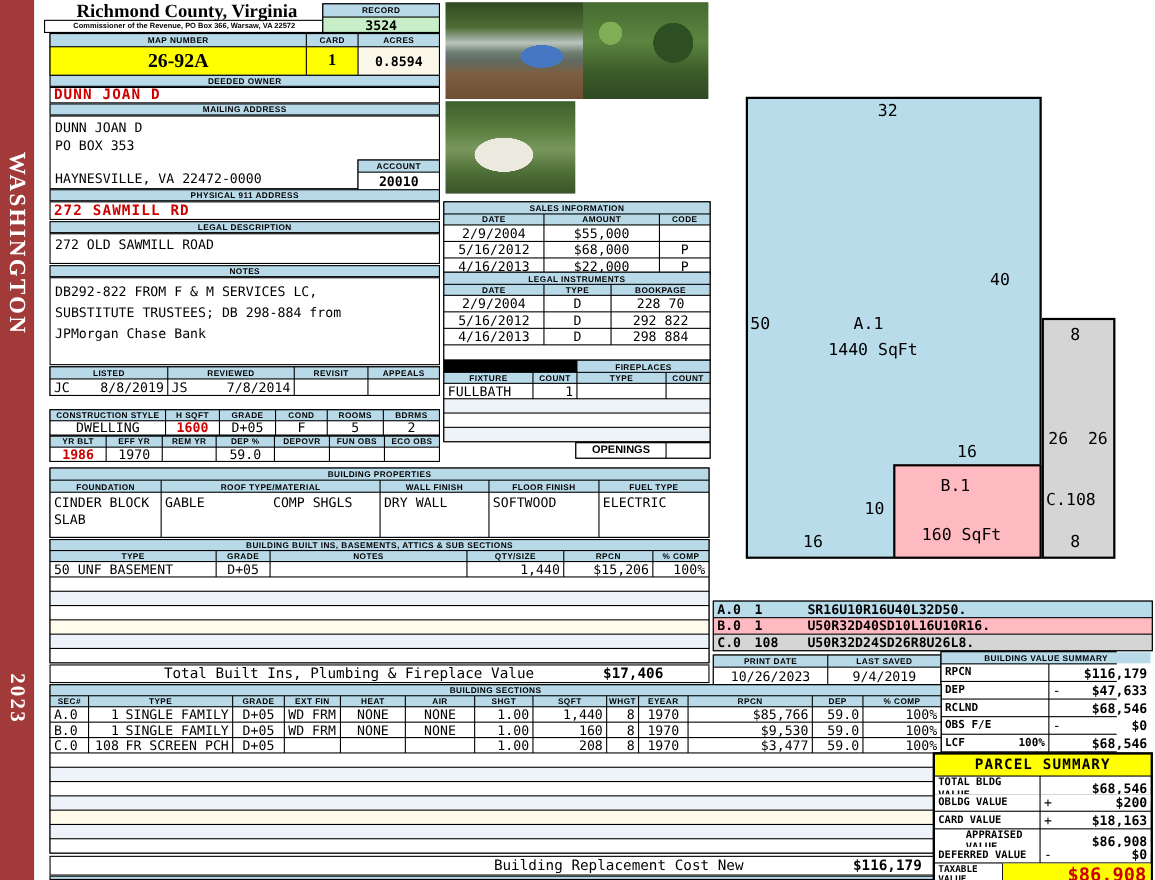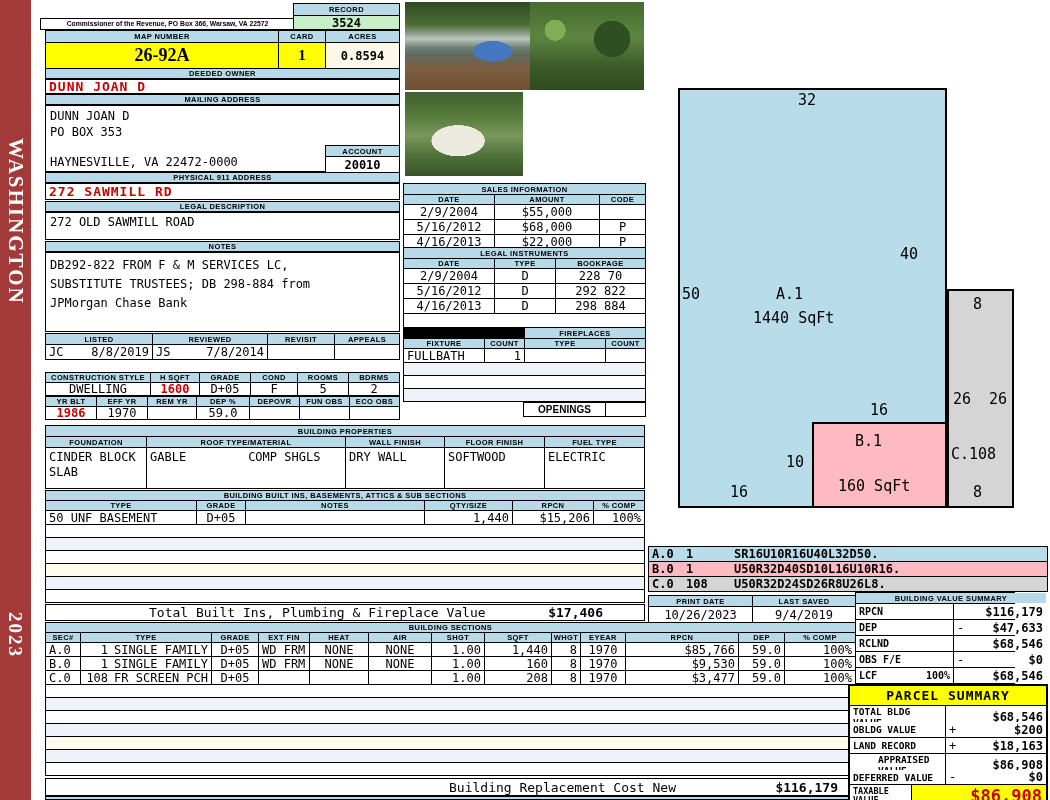--- a/index.html
+++ b/index.html
@@ -57,20 +57,22 @@
 </head>
 <body>
 
 <div class="page">
 
   <div class="abs spine">
     <div class="spine-text" style="left:3px; top:138px; font-size:21px;">WASHINGTON</div>
     <div class="spine-text" style="left:4px; top:612px; font-size:19px;">2023</div>
   </div>
 
+  <div class="abs" style="left:45px; top:0; width:250px; height:18px; text-align:center;
+       font:bold 17px 'Liberation Serif',serif;">Richmond County, Virginia</div>
   <div class="abs" style="left:40px; top:18px; width:255px; height:12px; border:1px solid #000;
        font:bold 6.8px 'Liberation Sans',sans-serif; text-align:center; line-height:10px;">Commissioner of the Revenue, PO Box 366, Warsaw, VA 22572</div>
 
   <div class="tbl" style="left:293px; top:3px; width:107px; grid-template-columns:1fr; grid-template-rows:11px 13px;">
     <div class="h">RECORD</div>
     <div class="v ctr b green">3524</div>
   </div>
 
   <div class="tbl" style="left:45px; top:30px; width:355px; grid-template-columns:232px 46px 73px; grid-template-rows:11px 25px;">
     <div class="h">MAP NUMBER</div>
@@ -437,21 +439,21 @@
         </div>
     </div>
     <div style="display:grid; grid-template-columns:95px 100px; gap:1px; background:#000;">
       <div class="v b" style="font-size:9.5px; background:#fff;">OBLDG VALUE</div>
       <div class="v" style="background:#fff;">
         <span>+</span>
         <span class="b" style="margin-left:auto;">$200</span>
         </div>
     </div>
     <div style="display:grid; grid-template-columns:95px 100px; gap:1px; background:#000;">
-      <div class="v b" style="font-size:9.5px; background:#fff;">LAND RECORD</div>
+      <div class="v b" style="font-size:9.5px; background:#fff;">CARD VALUE</div>
       <div class="v" style="background:#fff;">
         <span>+</span>
         <span class="b" style="margin-left:auto;">$18,163</span>
         </div>
     </div>
     <div style="display:grid; grid-template-columns:95px 100px; gap:1px; background:#000;">
       <div class="v b" style="font-size:9.5px; background:#fff;padding-left:28px;">APPRAISED VALUE</div>
       <div class="v" style="background:#fff;">
         <span></span>
         <span class="b" style="margin-left:auto;">$86,908</span>

